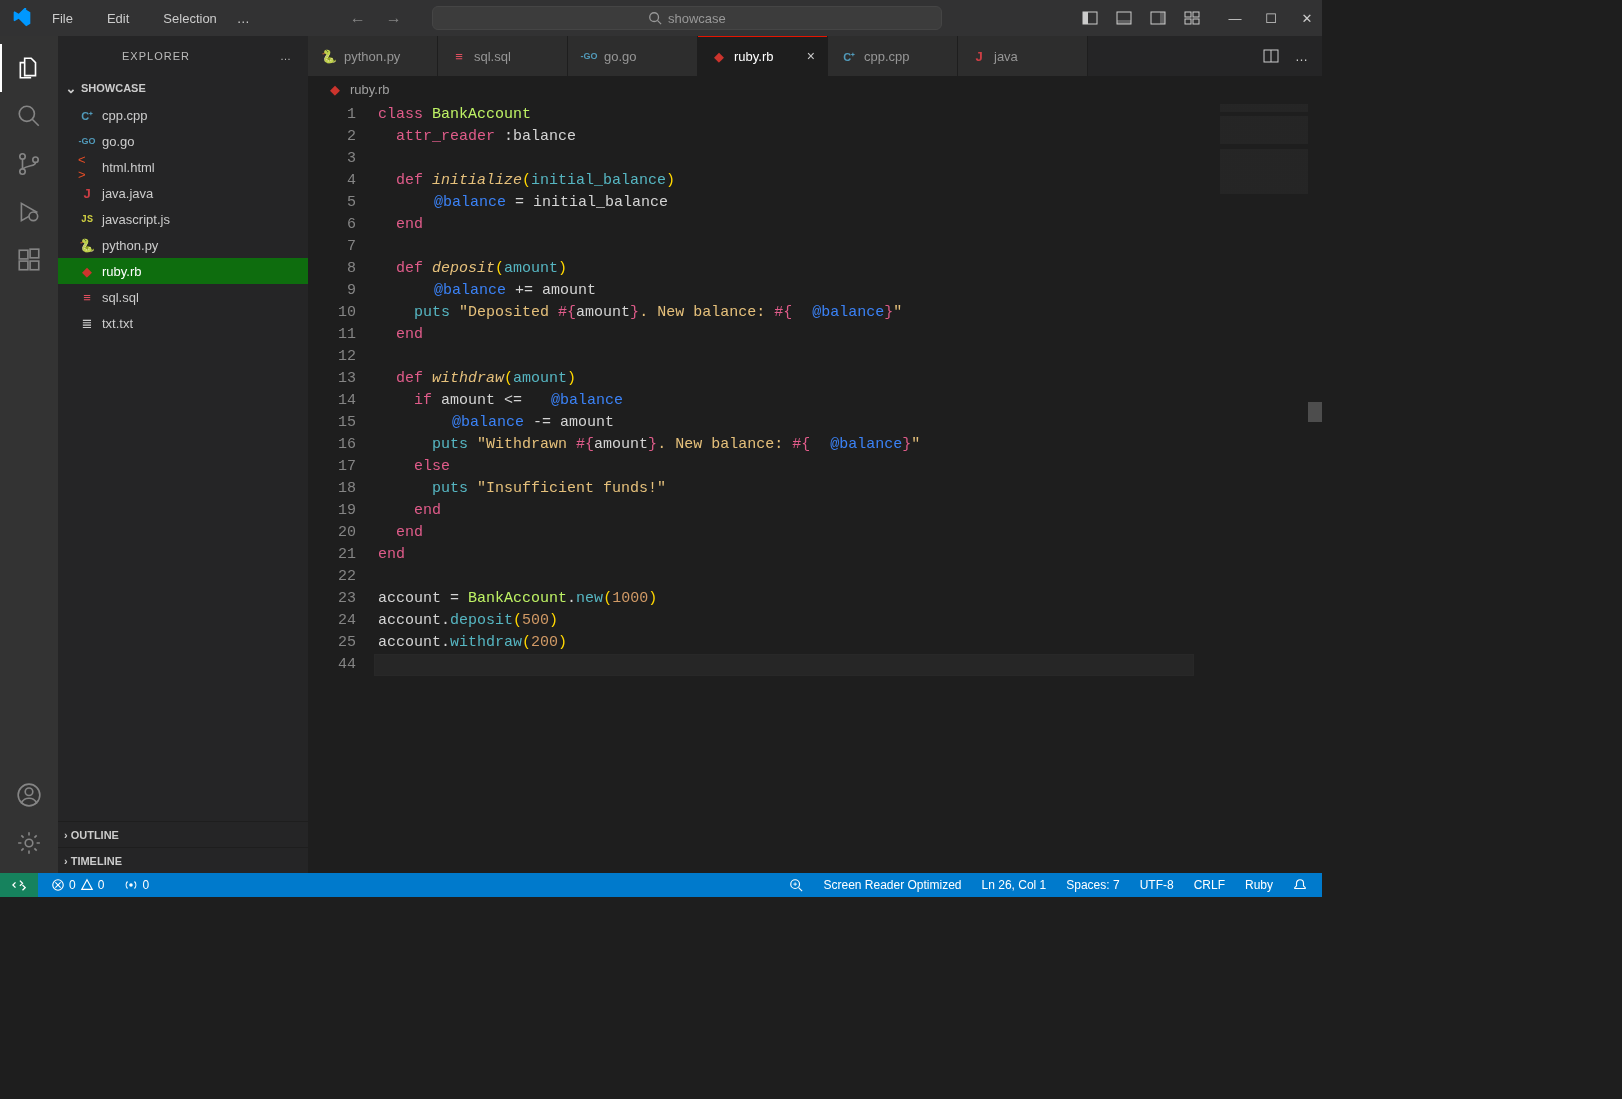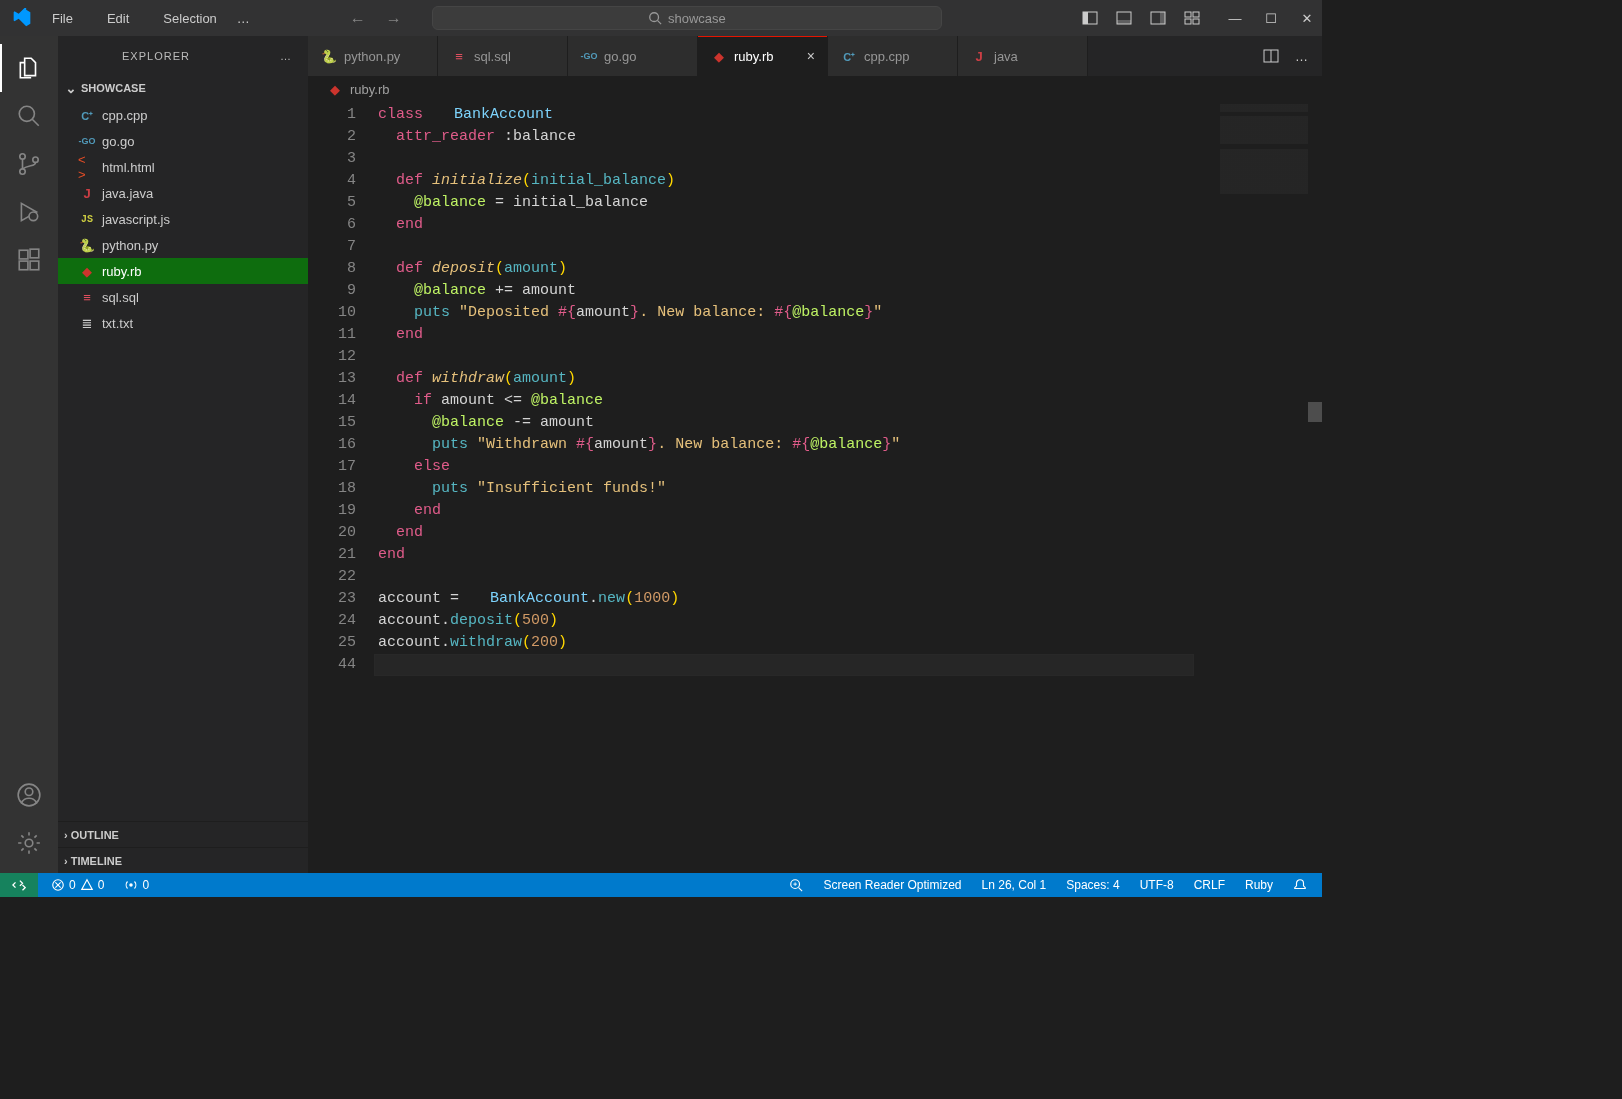--- a/index.html
+++ b/index.html
@@ -228,28 +228,28 @@
   content:'';
   position:absolute;
   right:0; top:300px;
   width:14px; height:20px;
   background:#4d4d4d;
 }
 
 
 .kw-class { color: #e05c8a; }
 .ident { color: #d4d4d4; }
-.classname { color: #7dd3fc; margin-left: 22px; }
+.classname { color: #bef264; }
 .accessor { color: #e05c8a; }
 .sym { color: #d4d4d4; }
 .def { color: #e05c8a; }
 .fn { color: #e5c07b; font-style: italic; }
 .param { color: #56b6c2; }
 .paren { color: #ffd700; }
-.ivar { color: #bef264; }
+.ivar { color: #3b82f6; margin-left: 20px; }
 .op { color: #d4d4d4; }
 .puts { color: #56b6c2; }
 .str { color: #e5c07b; }
 .interp { color: #e05c8a; }
 .interp-v { color: #d4d4d4; }
 .end { color: #e05c8a; }
 .if { color: #e05c8a; }
 .num { color: #d19a66; }
 .dot { color: #d4d4d4; }
 .call { color: #56b6c2; }
@@ -561,21 +561,21 @@
           <line x1="7" y1="5" x2="7" y2="9" stroke="#fff"></line>
         </svg>
     </div>
     <div class="status-item">
         <span>Screen Reader Optimized</span>
       </div>
     <div class="status-item">
         <span>Ln 26, Col 1</span>
       </div>
     <div class="status-item">
-        <span>Spaces: 4</span>
+        <span>Spaces: 7</span>
       </div>
     <div class="status-item">
         <span>UTF-8</span>
       </div>
     <div class="status-item">
         <span>CRLF</span>
       </div>
     <div class="status-item">
         <span>Ruby</span>
       </div>

